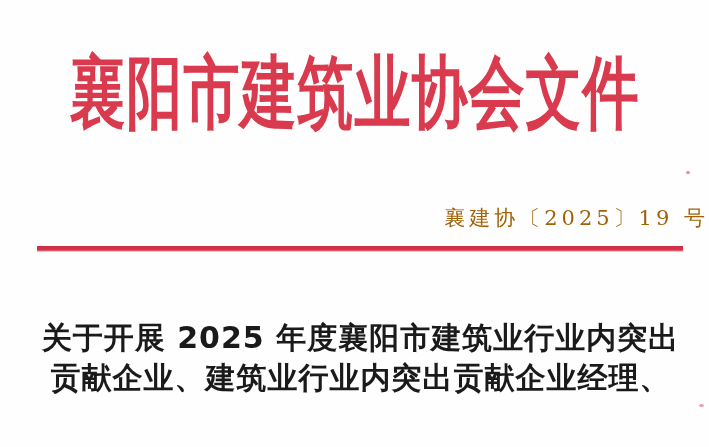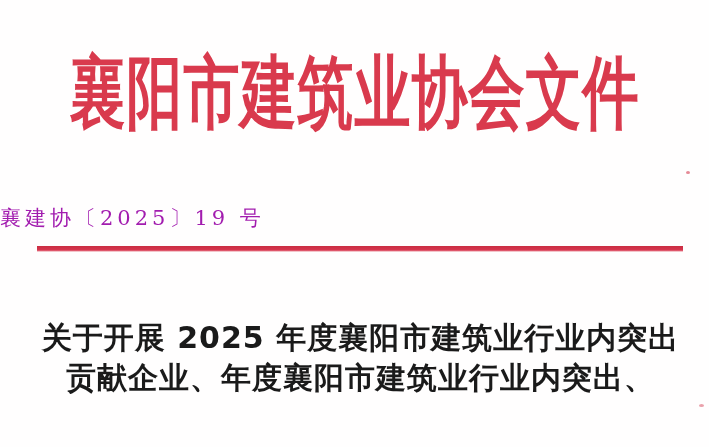--- a/index.html
+++ b/index.html
@@ -35,26 +35,26 @@
     color: #d93a4d;
     transform: scaleY(1.42);
     transform-origin: 50% 50%;
   }
   
   .doc-number {
     position: absolute;
     top: 203px;
     left: 0;
     right: 0;
-    text-align: left;
+    text-align: right;
     font-family: "DejaVu Serif", serif;
     font-size: 21px;
     line-height: 30px;
     letter-spacing: 4px;
-    color: #a21caf;
+    color: #a16207;
   }
   
   .red-rule {
     position: absolute;
     top: 246px;
     left: 37px;
     width: 646px;
     height: 5px;
     background: linear-gradient(180deg, #c92d41 0%, #d5344c 70%, #e4667a 100%);
     border-bottom: 1px solid #f3c4ca;
@@ -91,19 +91,19 @@
   <div class="org-header">
     <span class="stretch">襄阳市建筑业协会文件</span>
   </div>
 
   <div class="doc-number">襄建协〔2025〕19 号</div>
 
   <div class="red-rule"></div>
 
   <div class="doc-title">
     <div>关于开展 2025 年度襄阳市建筑业行业内突出</div>
-    <div>贡献企业、年度襄阳市建筑业行业内突出、</div>
+    <div>贡献企业、建筑业行业内突出贡献企业经理、</div>
   </div>
 
   <div class="speck s1"></div>
   <div class="speck s2"></div>
 
 </div>
 
 </body></html>

